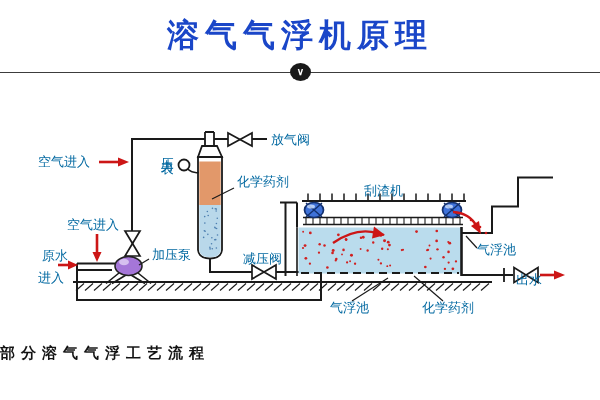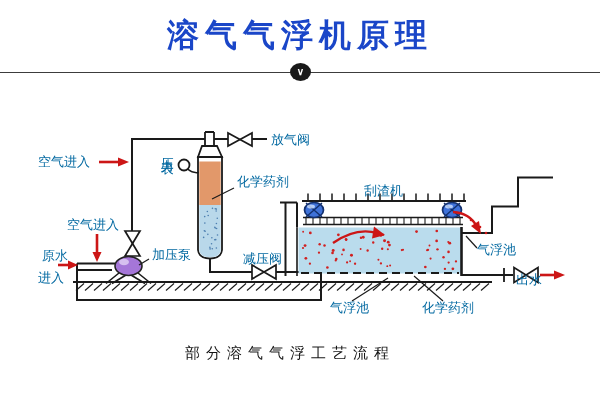--- a/index.html
+++ b/index.html
@@ -9,22 +9,22 @@
     font-size:32px;font-weight:bold;color:#1a46c8;letter-spacing:6px;
     font-family:"Liberation Sans",sans-serif;}
   .divider{position:absolute;top:72px;left:0;width:600px;height:0;border-top:1px solid #3c3c3c;}
   .divider-badge{position:absolute;top:63px;left:290px;width:21px;height:18px;border-radius:50%;
     background:#191919;color:#ffffff;font-size:10px;line-height:18px;text-align:center;
     font-weight:bold;}
   svg{position:absolute;top:0;left:0;}
   .lbl{position:absolute;color:#0369a1;font-size:13px;line-height:1.05;white-space:nowrap;
     font-family:"DejaVu Serif","Liberation Serif",serif;z-index:5;}
   .vert{writing-mode:vertical-rl;text-orientation:upright;letter-spacing:2px;}
-  .caption{position:absolute;top:344px;left:0;width:580px;text-align:center;color:#131313;
-    font-size:15px;font-weight:400;letter-spacing:6px;
+  .caption{position:absolute;top:344px;left:0;width:580px;color:#131313;
+    font-size:15px;font-weight:700;letter-spacing:6px;
     font-family:"DejaVu Serif","Liberation Serif",serif;z-index:5;}
 </style>
 </head>
 <body>
 
 <div class="screen">
 
   <div class="page-title">溶气气浮机原理</div>
   <div class="divider"></div>
   <div class="divider-badge">∨</div>

